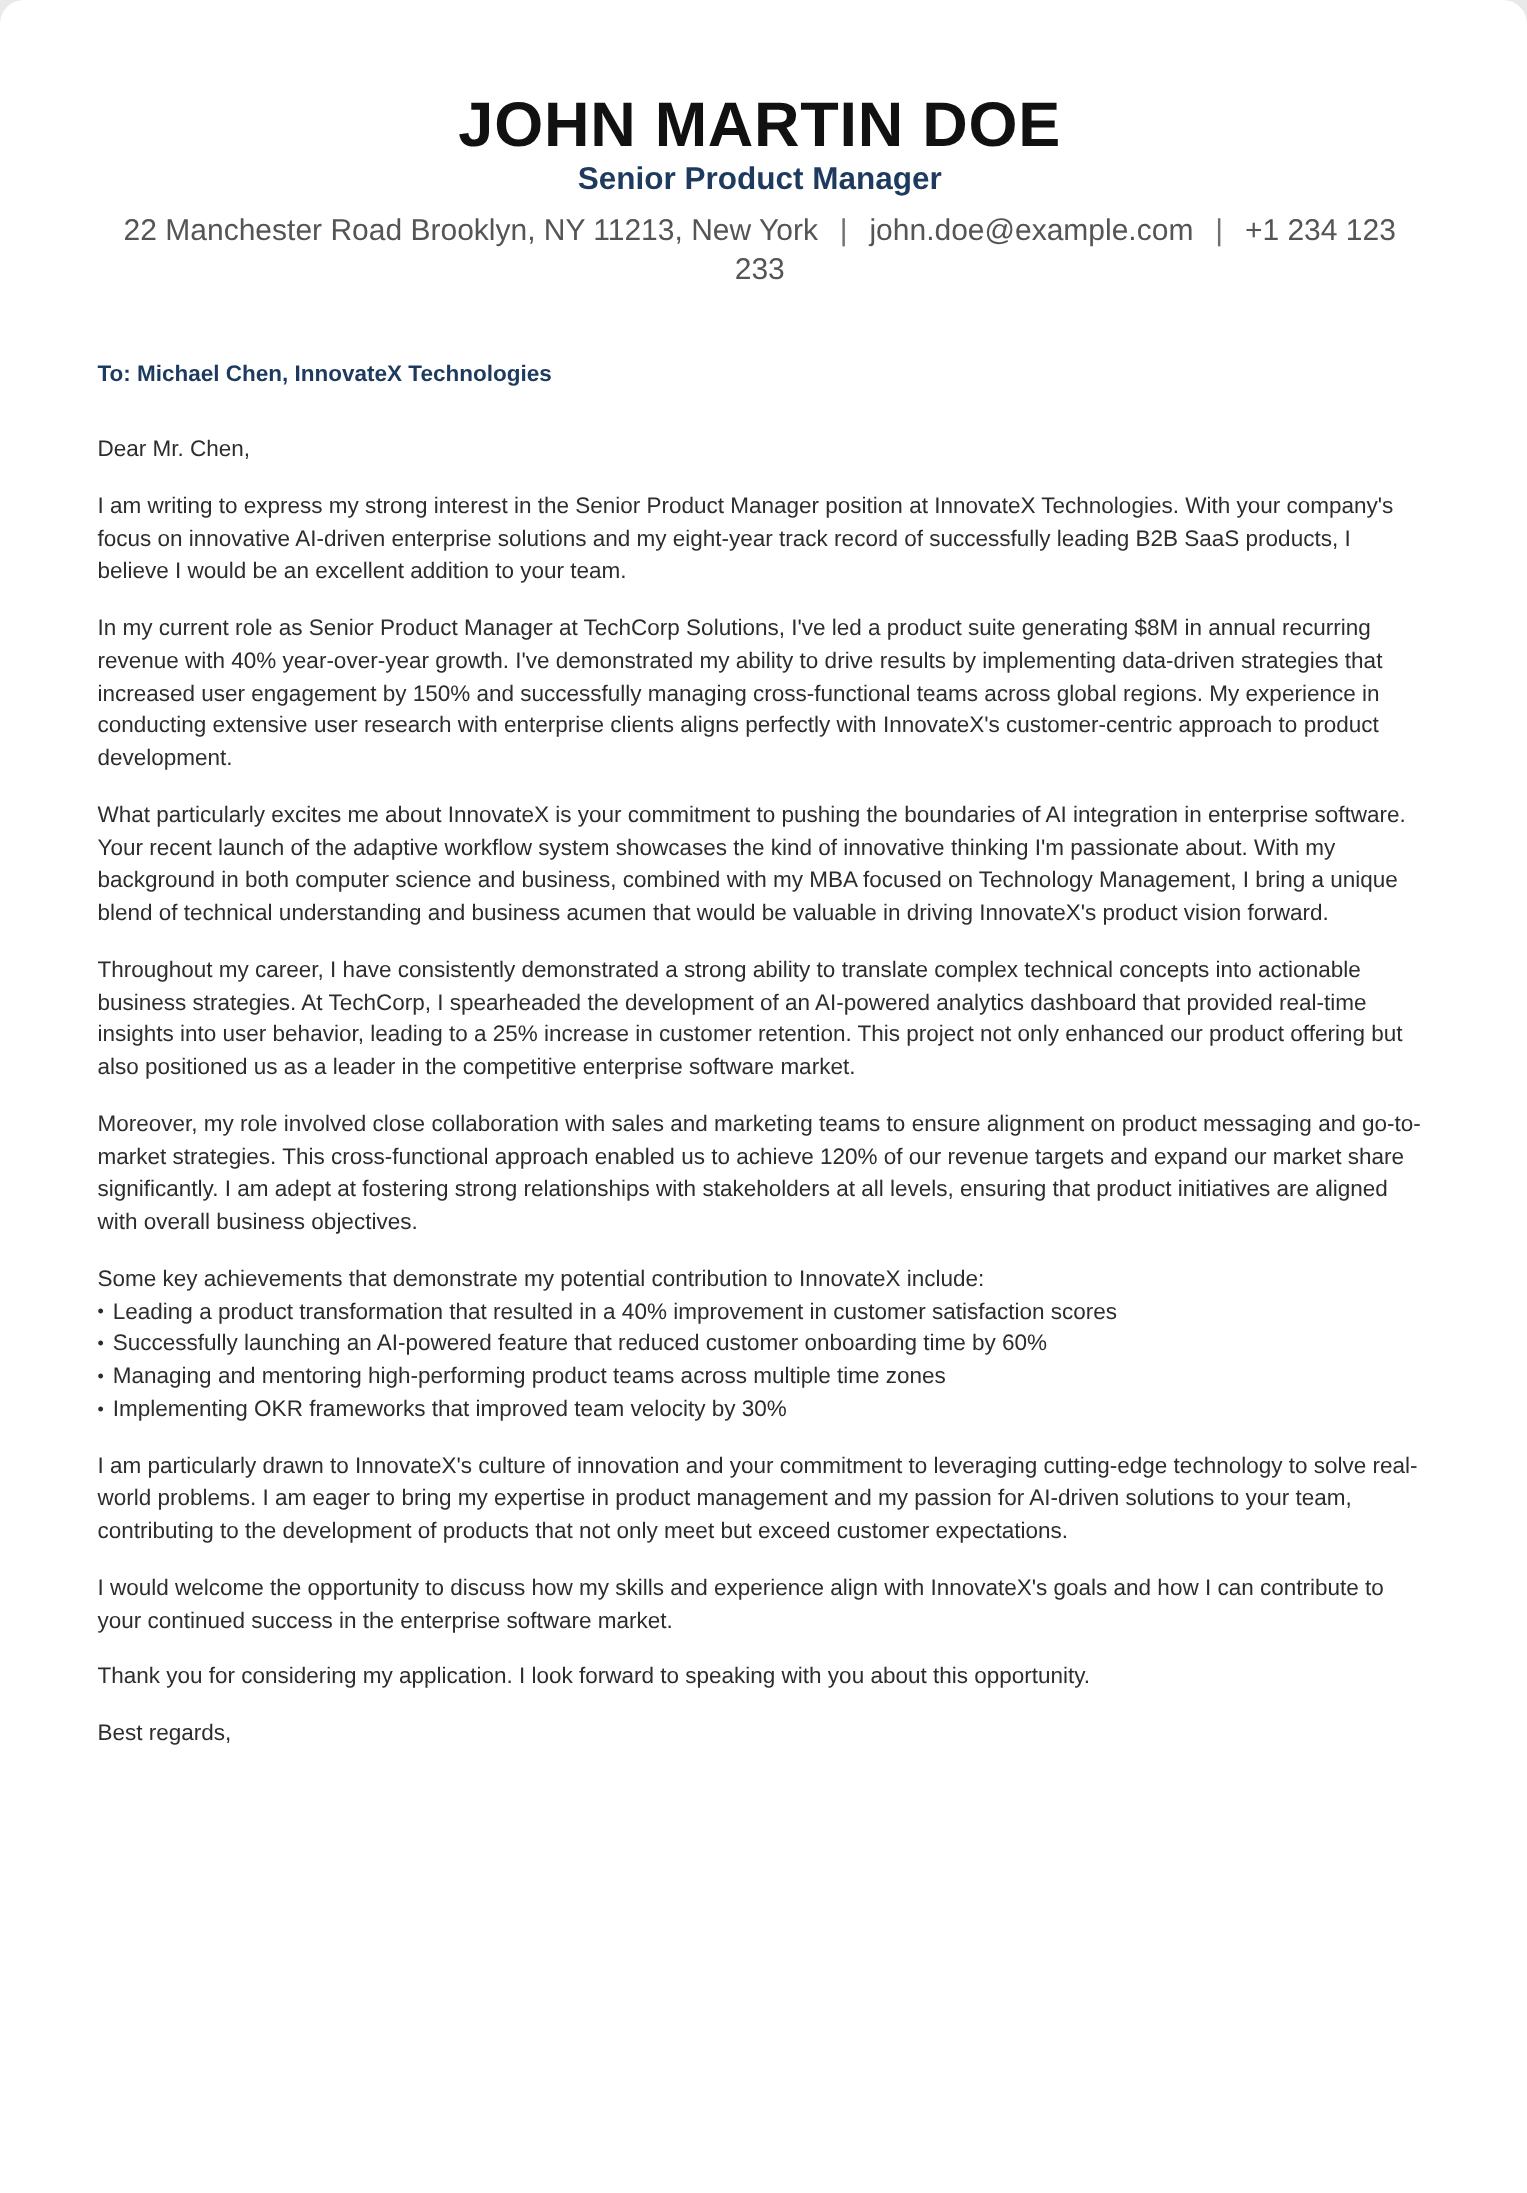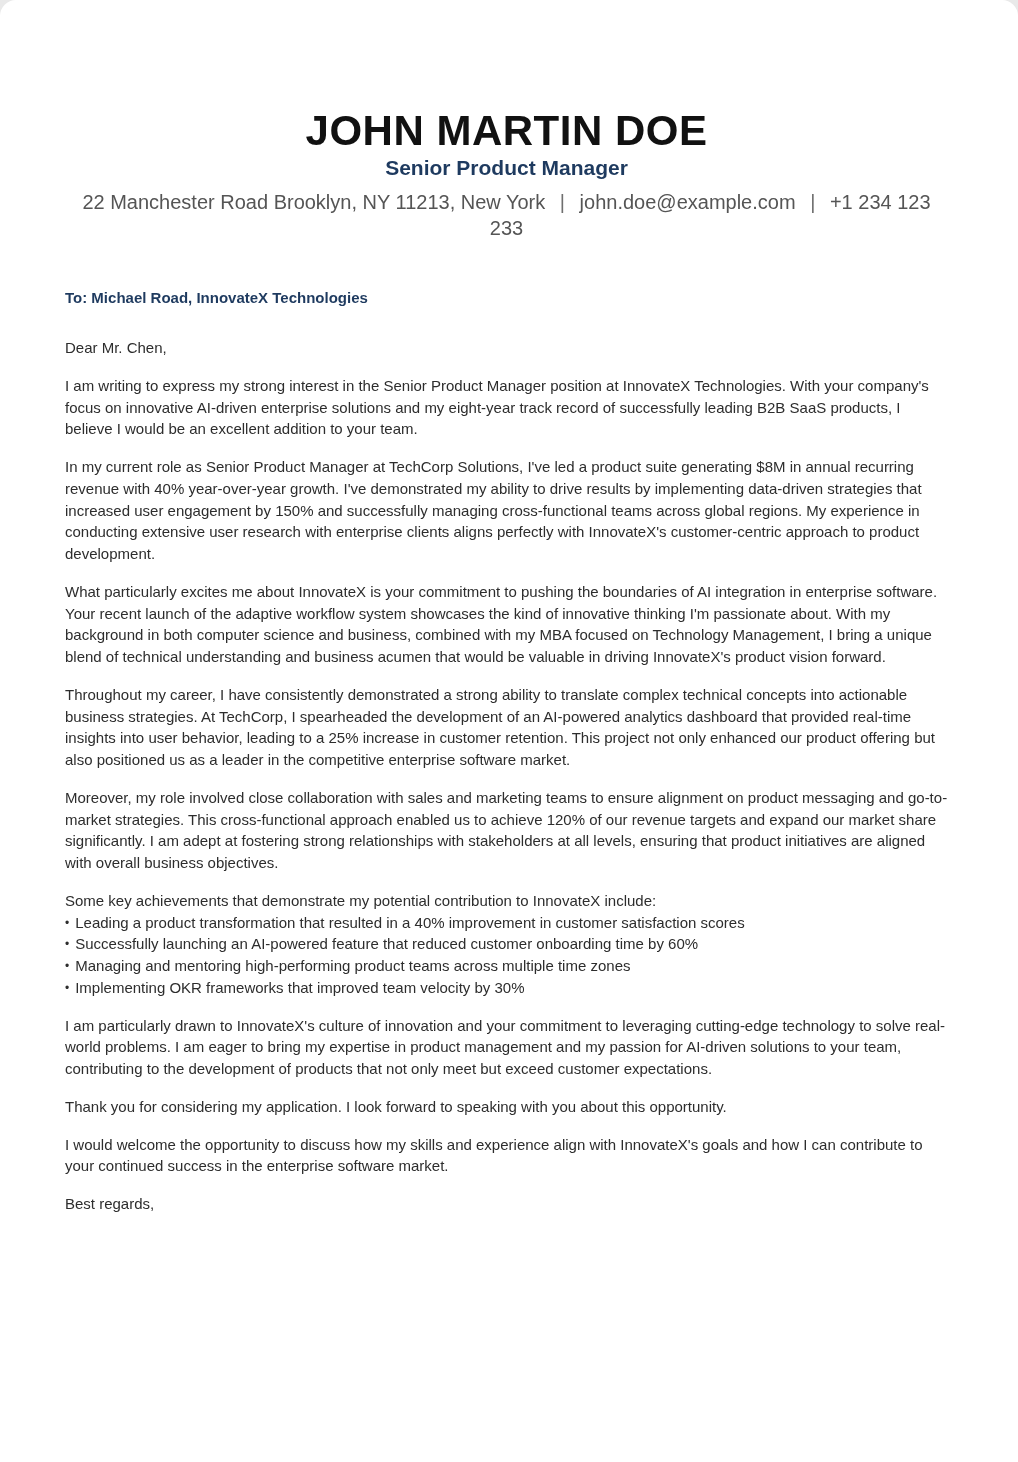--- a/index.html
+++ b/index.html
@@ -12,21 +12,21 @@
     height: 1462px;
     margin: 0 auto;
     overflow: hidden;
     background: var(--outer_bg, #e9e9e9);
   }
   .page {
     width: 1018px;
     min-height: 1462px;
     background: var(--page_bg, #ffffff);
     border-radius: 16px 16px 0 0;
-    padding: 108px 70px 60px 65px;
+    padding: 60px 70px 60px 65px;
   }
   header { text-align: center; }
   h1.candidate-name {
     font-size: 42px;
     font-weight: 800;
     color: var(--name_color, #111111);
     letter-spacing: 0.5px;
     line-height: 1.1;
   }
   .job-title {
@@ -81,43 +81,43 @@
       <div class="contact">
         <span>22 Manchester Road Brooklyn, NY 11213, New York</span>
         <span class="sep">|</span>
         <span>john.doe@example.com</span>
         <span class="sep">|</span>
         <span>+1 234 123 233</span>
       </div>
     </header>
 
     <main class="letter-body">
-      <p class="recipient">To: Michael Road, InnovateX Technologies</p>
+      <p class="recipient">To: Michael Chen, InnovateX Technologies</p>
 
       <p>Dear Mr. Chen,</p>
 
       <p>I am writing to express my strong interest in the Senior Product Manager position at InnovateX Technologies. With your company's focus on innovative AI-driven enterprise solutions and my eight-year track record of successfully leading B2B SaaS products, I believe I would be an excellent addition to your team.</p>
       <p>In my current role as Senior Product Manager at TechCorp Solutions, I've led a product suite generating $8M in annual recurring revenue with 40% year-over-year growth. I've demonstrated my ability to drive results by implementing data-driven strategies that increased user engagement by 150% and successfully managing cross-functional teams across global regions. My experience in conducting extensive user research with enterprise clients aligns perfectly with InnovateX's customer-centric approach to product development.</p>
       <p>What particularly excites me about InnovateX is your commitment to pushing the boundaries of AI integration in enterprise software. Your recent launch of the adaptive workflow system showcases the kind of innovative thinking I'm passionate about. With my background in both computer science and business, combined with my MBA focused on Technology Management, I bring a unique blend of technical understanding and business acumen that would be valuable in driving InnovateX's product vision forward.</p>
       <p>Throughout my career, I have consistently demonstrated a strong ability to translate complex technical concepts into actionable business strategies. At TechCorp, I spearheaded the development of an AI-powered analytics dashboard that provided real-time insights into user behavior, leading to a 25% increase in customer retention. This project not only enhanced our product offering but also positioned us as a leader in the competitive enterprise software market.</p>
       <p>Moreover, my role involved close collaboration with sales and marketing teams to ensure alignment on product messaging and go-to-market strategies. This cross-functional approach enabled us to achieve 120% of our revenue targets and expand our market share significantly. I am adept at fostering strong relationships with stakeholders at all levels, ensuring that product initiatives are aligned with overall business objectives.</p>
 
       <div class="achievements">
         <div>Some key achievements that demonstrate my potential contribution to InnovateX include:</div>
         <ul>
           <li>Leading a product transformation that resulted in a 40% improvement in customer satisfaction scores</li>
           <li>Successfully launching an AI-powered feature that reduced customer onboarding time by 60%</li>
           <li>Managing and mentoring high-performing product teams across multiple time zones</li>
           <li>Implementing OKR frameworks that improved team velocity by 30%</li>
         </ul>
       </div>
 
       <p>I am particularly drawn to InnovateX's culture of innovation and your commitment to leveraging cutting-edge technology to solve real-world problems. I am eager to bring my expertise in product management and my passion for AI-driven solutions to your team, contributing to the development of products that not only meet but exceed customer expectations.</p>
+      <p>I would welcome the opportunity to discuss how my skills and experience align with InnovateX's goals and how I can contribute to your continued success in the enterprise software market.</p>
       <p>Thank you for considering my application. I look forward to speaking with you about this opportunity.</p>
-      <p>I would welcome the opportunity to discuss how my skills and experience align with InnovateX's goals and how I can contribute to your continued success in the enterprise software market.</p>
 
       <div class="signoff">
         <div>Best regards,</div>
       </div>
     </main>
 
   </div>
 </div>
 
 </body></html>

